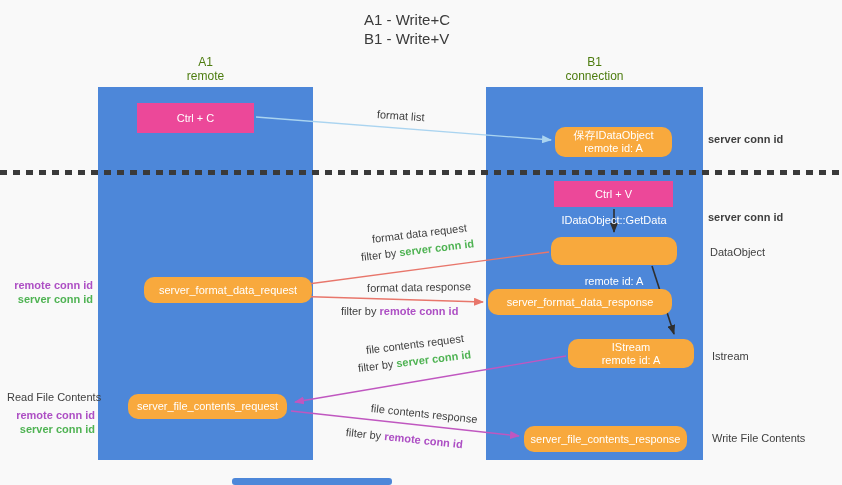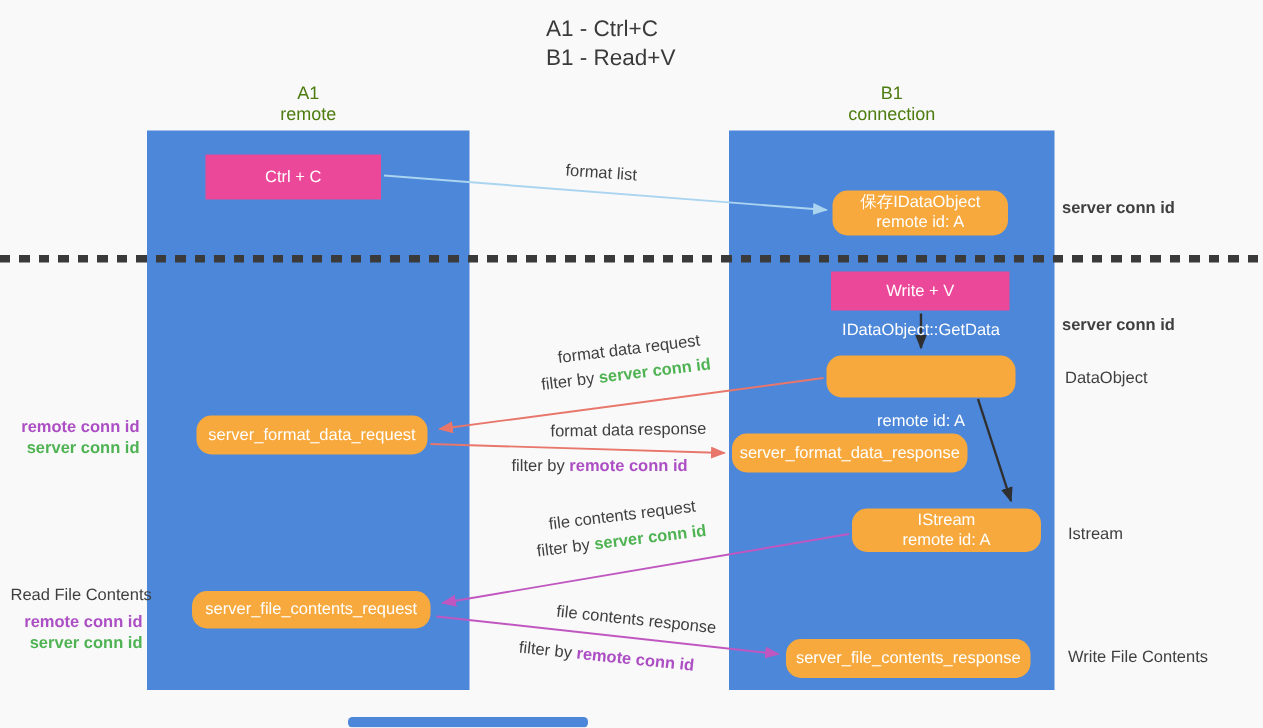--- a/index.html
+++ b/index.html
@@ -25,22 +25,22 @@
   .conn-block { position:absolute; font-size:11px; font-weight:bold; line-height:14px; text-align:right; white-space:nowrap; }
   .overlay { position:absolute; left:0; top:0; pointer-events:none; }
   .scroll-thumb { position:absolute; left:232px; top:478px; width:160px; height:7px; border-radius:3px; background:#4d87d9; }
 </style>
 </head>
 <body>
 
 <div class="canvas">
 
   <div class="title">
-    <div>A1 - Ctrl+C</div>
-    <div>B1 - Read+V</div>
+    <div>A1 - Write+C</div>
+    <div>B1 - Write+V</div>
   </div>
 
   <div class="lane-header" style="left:98px;width:215px;">
     <div>A1</div>
     <div>remote</div>
   </div>
   <div class="lane-header" style="left:486px;width:217px;">
     <div>B1</div>
     <div>connection</div>
   </div>
@@ -74,30 +74,30 @@
     <line x1="291" y1="411" x2="519" y2="436" stroke-width="1.3" marker-end="url(#m-magenta)" stroke="#c057c0"></line>
   </svg>
 
   <div class="node green" style="left:137px;top:103px;width:117px;height:30px;">Ctrl + C</div>
 
   <div class="node orange" style="left:555px;top:127px;width:117px;height:30px;">
     <div>保存IDataObject</div>
     <div>remote id: A</div>
   </div>
 
-  <div class="node green" style="left:554px;top:181px;width:119px;height:26px;">Write + V</div>
+  <div class="node green" style="left:554px;top:181px;width:119px;height:26px;">Ctrl + V</div>
 
   <div class="node orange" style="left:551px;top:237px;width:126px;height:28px;gap:48px;">
     <div>IDataObject::GetData</div>
     <div>remote id: A</div>
   </div>
 
-  <div class="node orange" style="left:131px;top:277px;width:154px;height:26px;">server_format_data_request</div>
+  <div class="node orange" style="left:144px;top:277px;width:168px;height:26px;">server_format_data_request</div>
 
-  <div class="node orange" style="left:488px;top:289px;width:157px;height:26px;">server_format_data_response</div>
+  <div class="node orange" style="left:488px;top:289px;width:184px;height:26px;">server_format_data_response</div>
 
   <div class="node orange" style="left:568px;top:339px;width:126px;height:29px;">
     <div>IStream</div>
     <div>remote id: A</div>
   </div>
 
   <div class="node orange" style="left:128px;top:394px;width:159px;height:25px;text-align:right;">server_file_contents_request</div>
 
   <div class="node orange" style="left:524px;top:426px;width:163px;height:26px;">server_file_contents_response</div>
 

